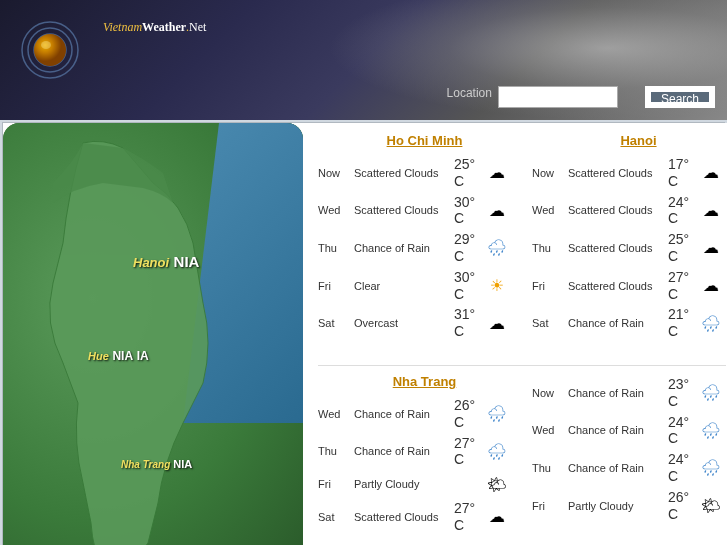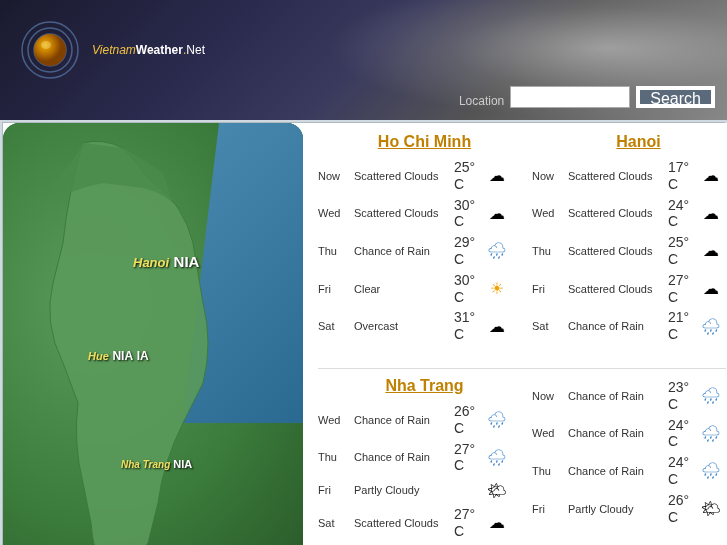--- a/index.html
+++ b/index.html
@@ -21,22 +21,23 @@
     #header-cloud-overlay {
       position: absolute;
       top: 0; right: 0;
       width: 400px; height: 120px;
       background: radial-gradient(ellipse at 70% 40%, rgba(200,200,200,0.6) 0%, rgba(150,150,150,0.3) 40%, transparent 70%);
     }
     #logo-area {
       position: absolute;
       top: 20px; left: 20px;
       display: flex;
-      align-items: center;
-      gap: 12px;
+      align-items: flex-start;
+      gap: 23px;
+      font-family: Liberation Serif, serif;
     }
     #logo-vietnam {
       color: #f0c040;
       font-style: italic;
     }
     #logo-weather {
       color: #ffffff;
       font-weight: bold;
     }
     #logo-dot {
@@ -44,43 +45,44 @@
     }
     #logo-net {
       color: #ffffff;
     }
 
     
     #search-bar {
       position: absolute;
       bottom: 12px; right: 12px;
       display: flex;
-      align-items: flex-end;
+      align-items: flex-start;
       gap: 6px;
     }
     #search-label {
       color: #ccc;
       font-size: 12px;
     }
     #search-input {
       width: 120px;
       height: 22px;
       border: 1px solid #aaa;
       padding: 2px 4px;
       font-size: 12px;
       background: white;
     }
     #search-button {
       height: 22px;
       padding: 0 10px;
       background: #5a6a7a;
       color: white;
-      border: 4px solid #ffffff;
+      border: 6px solid #ffffff;
       cursor: pointer;
-      font-size: 16px;
+      font-size: 12px;
+      margin-left: 21px;
     }
 
     
     #main {
       background: white;
       border: 1px solid #b0b8c0;
       margin: 2px;
       display: flex;
       min-height: 400px;
     }
@@ -147,21 +149,21 @@
       display: grid;
       grid-template-columns: 1fr 1fr;
       gap: 0 20px;
     }
     .city-header {
       text-align: center;
       margin-bottom: 6px;
     }
     .city-name {
       color: #c08000;
-      font-size: 16px;
+      font-size: 13px;
       font-weight: bold;
       text-decoration: underline;
       cursor: pointer;
       padding-left: 19px;
     }
     .weather-row {
       display: flex;
       align-items: center;
       padding: 2px 0;
       font-size: 11px;

